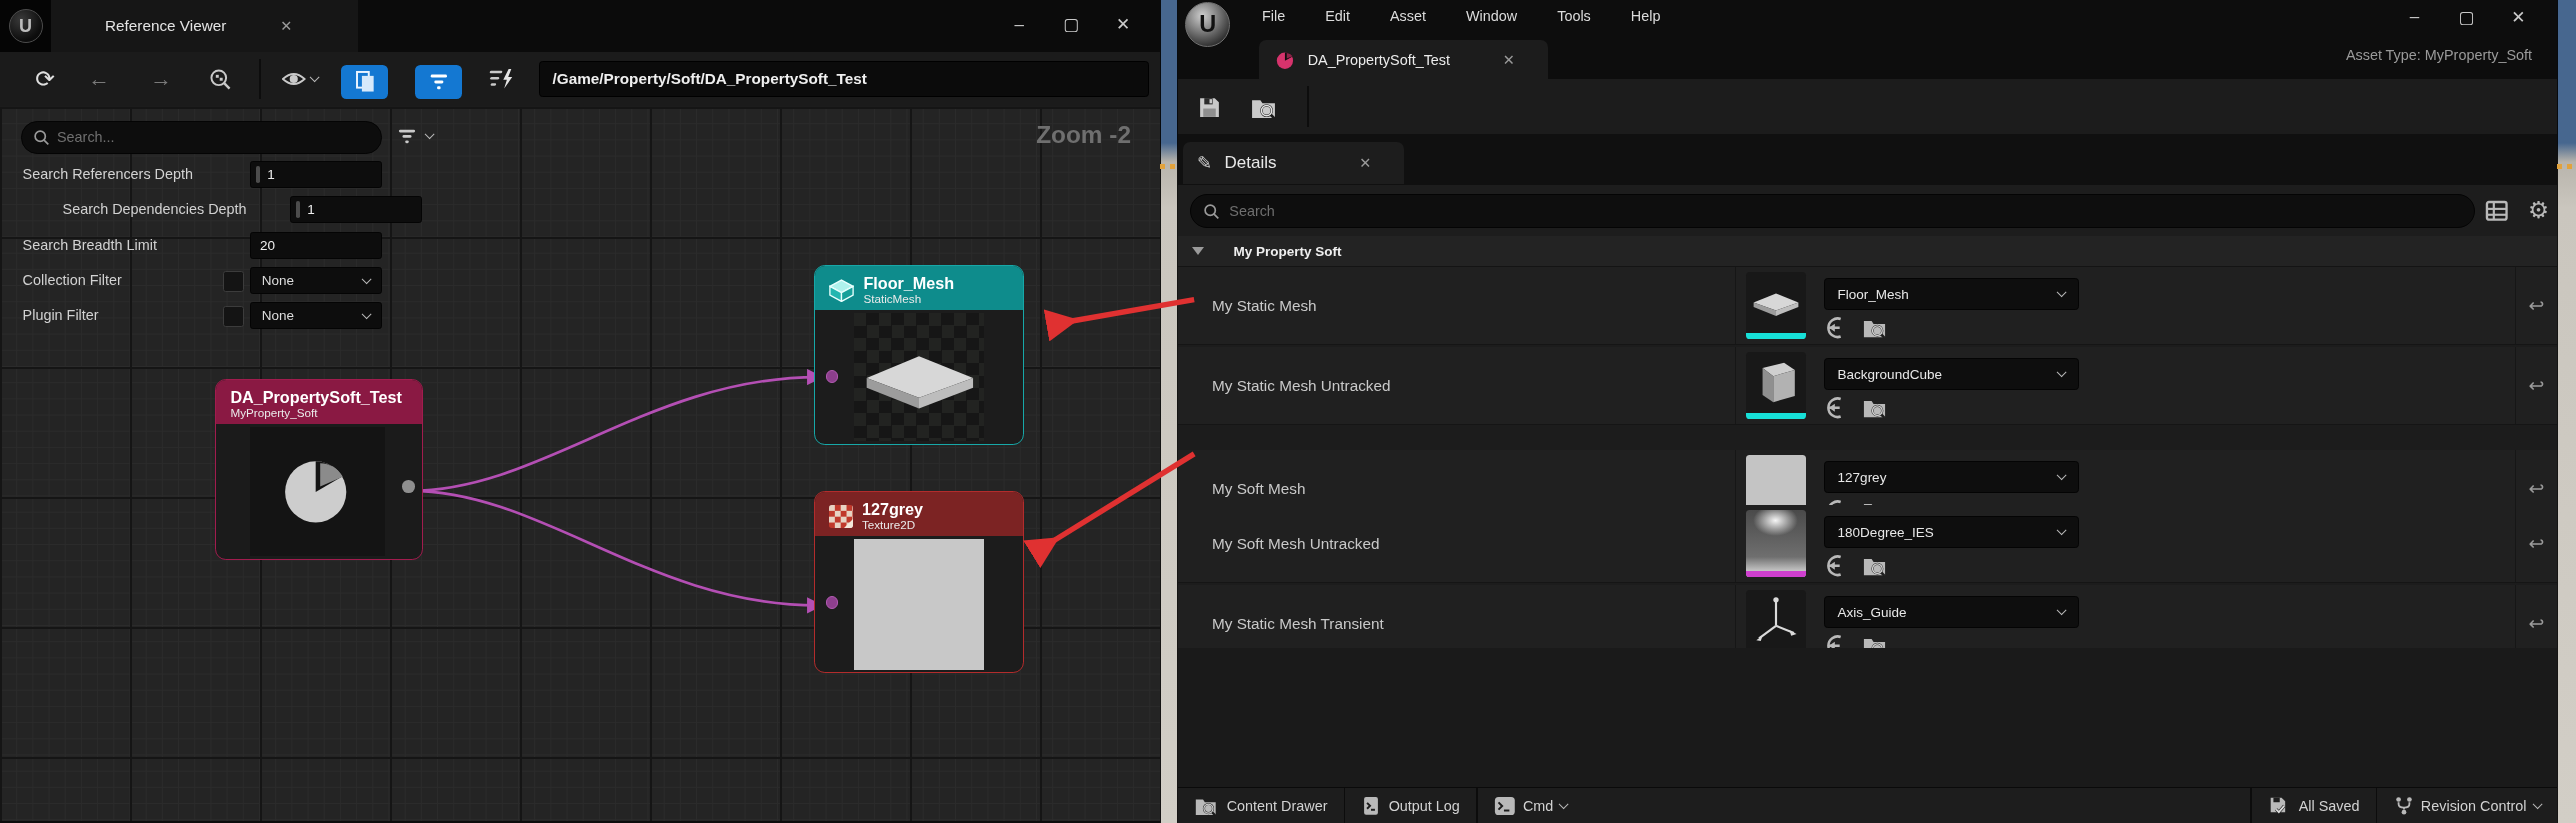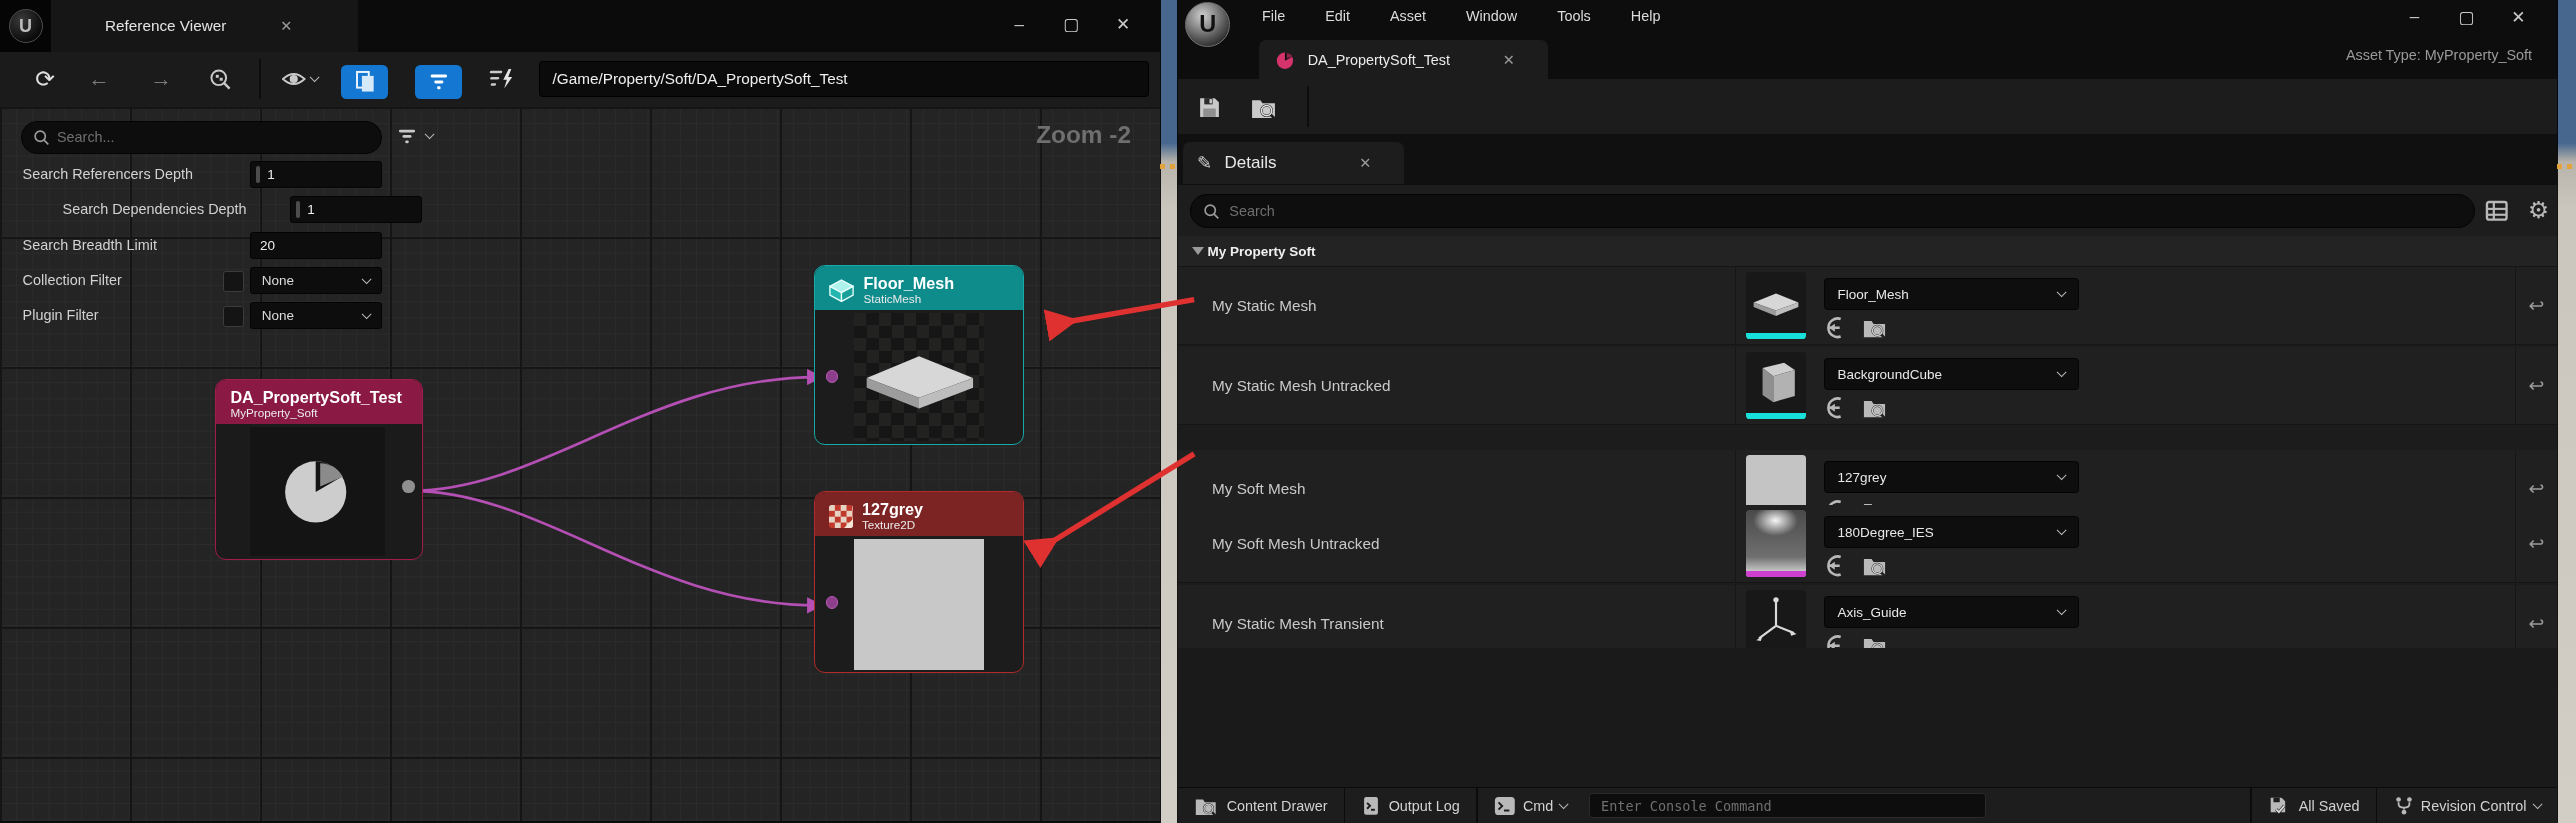--- a/index.html
+++ b/index.html
@@ -27,21 +27,21 @@
   .lw-titlebar { position:absolute; left:0; top:0; width:100%; height:52px; background:#0b0b0b; }
   .lw-logo { position:absolute; left:0; top:0; width:51px; height:52px; background:#050505; display:flex; align-items:center; justify-content:center; }
   .ue-ball { width:34px; height:34px; border-radius:50%; background:radial-gradient(circle at 35% 30%, #3a3a3a, #0c0c0c 70%); border:1.8px solid #4c4c4c; color:#bdbdbd; font-weight:bold; font-size:18px; display:flex; align-items:center; justify-content:center; }
   .lw-tab { position:absolute; left:51px; top:0; width:307px; height:52px; background:#161616; display:flex; align-items:center; padding:0 20px 0 54px; gap:54px; }
   .lw-tab-title { color:#e4e4e4; font-size:15.3px; }
   .tab-x { color:#9a9a9a; font-size:14.4px; }
   .lw-controls { position:absolute; right:10.8px; top:9px; display:flex; }
   .lw-toolbar { position:absolute; left:0; top:52px; width:100%; height:54px; background:#1b1b1b; }
   .tbi { position:absolute; top:0; height:54px; display:flex; align-items:center; justify-content:center; color:#c9c9c9; }
   .bluebtn { position:absolute; top:12.6px; width:47px; height:34px; border-radius:5.4px; display:flex; align-items:center; justify-content:center; }
-  .path-field { position:absolute; left:539px; top:9px; width:610px; height:36px; background:#0b0b0b; border:0.9px solid #000; border-radius:3.6px; display:flex; align-items:center; padding:0 12.6px; color:#efefef; font-size:15.3px; font-weight:normal; }
+  .path-field { position:absolute; left:539px; top:9px; width:610px; height:36px; background:#0b0b0b; border:0.9px solid #000; border-radius:3.6px; display:flex; align-items:center; padding:0 12.6px; color:#efefef; font-size:15.3px; font-weight:bold; }
 
   .lw-graph { position:absolute; left:0; top:107px; width:100%; height:717px;
     background-color:#242424;
     background-image:
       linear-gradient(#151515 1.8px, transparent 1.8px),
       linear-gradient(90deg,#151515 1.8px, transparent 1.8px),
       linear-gradient(#2b2b2b 0.9px, transparent 0.9px),
       linear-gradient(90deg,#2b2b2b 0.9px, transparent 0.9px);
     background-size:130px 130px,130px 130px,16.2px 16.2px,16.2px 16.2px;
     border-bottom:3.6px solid #0c0c0c; overflow:hidden; }
@@ -91,21 +91,21 @@
   .rw-tab-title { color:#ececec; font-size:14.4px; }
   .asset-type { position:absolute; right:25px; top:47px; font-size:14.4px; color:#9a9a9a; }
   .rw-toolbar { position:absolute; left:0; top:79px; width:100%; height:56px; background:#1c1c1c; border-bottom:0.9px solid #101010; }
 
   .dt-tabbar { position:absolute; left:0; top:135px; width:100%; height:50px; background:#101010; }
   .dt-tab { position:absolute; left:4.5px; top:7.2px; width:221px; height:42px; background:#1d1d1d; border-radius:7.2px 7.2px 0 0; display:flex; align-items:center; padding:0 14.4px; gap:12.6px; }
   .dt-tab-title { color:#e8e8e8; font-size:17px; }
   .dt-searchrow { position:absolute; left:0; top:185px; width:100%; height:51px; background:#1d1d1d; }
   .dt-search { position:absolute; left:11.7px; top:9px; width:1285px; height:34px; background:#0e0e0e; border:0.9px solid #040404; border-radius:17px; display:flex; align-items:center; padding:0 12.6px; gap:9px; }
   .dt-search input { font-size:14.4px; width:1173px; }
-  .dt-cat { position:absolute; left:0; top:236px; width:100%; height:31px; background:#232323; border-bottom:0.9px solid #141414; display:flex; align-items:center; padding-left:14.4px; gap:3px; }
+  .dt-cat { position:absolute; left:0; top:236px; width:100%; height:31px; background:#232323; border-bottom:0.9px solid #141414; display:flex; align-items:center; padding-left:14.4px; gap:29px; }
   .dt-cat-label { font-size:13.5px; font-weight:bold; color:#efefef; }
   .tri-down { width:0; height:0; border-left:6.3px solid transparent; border-right:6.3px solid transparent; border-top:8.1px solid #9a9a9a; }
 
   .prow { position:absolute; left:0; width:100%; height:78px; background:#202020; border-bottom:1.8px solid #151515; }
   .prow-name { position:absolute; left:34px; top:0; height:100%; display:flex; align-items:center; font-size:15.3px; color:#c9c9c9; }
   .prow-vcol { position:absolute; left:557px; top:0; bottom:0; right:0; border-left:1.8px solid #161616; }
   .pthumb { position:absolute; left:10px; top:5.4px; width:60px; height:67px; border-radius:3.6px; overflow:hidden; background:#181818; }
   .pthumb .stripe { position:absolute; left:0; bottom:0; width:100%; height:6.3px; }
   .pdrop { position:absolute; left:88px; top:10.8px; width:255px; height:32.5px; background:#0e0e0e; border:0.9px solid #040404; border-radius:3.6px; display:flex; align-items:center; justify-content:space-between; padding:0 12.6px; font-size:13.5px; color:#e8e8e8; }
   .picons { position:absolute; left:89px; top:49px; display:flex; gap:13.5px; }
@@ -594,23 +594,20 @@
     <div class="sb-sep"></div>
     <div class="sb-item" style="gap:7.2px;">
       <svg width="21.7" height="20" viewBox="0 0 24 22">
           <rect x="1" y="1" width="22" height="20" rx="4" fill="#b9b9b9"></rect>
           <polyline points="5,7 9,11 5,15" fill="none" stroke="#1d1d1d" stroke-width="2.2"></polyline>
           <line x1="11" y1="16" x2="17" y2="16" stroke="#1d1d1d" stroke-width="2.2"></line>
         </svg>
       <span>Cmd</span>
       <span class="chev"></span>
     </div>
-    <div class="sb-console">
-      <input placeholder="Enter Console Command" style="">
-    </div>
     <div class="sb-right">
       <div class="sb-sep"></div>
       <div class="sb-item">
         <svg width="21.7" height="21.7" viewBox="0 0 24 24">
             <path d="M3,3 h12 l4,4 v12 h-16 z" fill="#b9b9b9"></path>
             <rect x="6" y="3" width="7" height="5" fill="#1d1d1d"></rect>
             <polyline points="9,16 12,19 18,12" fill="none" stroke="#1d1d1d" stroke-width="3.4"></polyline>
             <polyline points="9,16 12,19 18,12" fill="none" stroke="#dcdcdc" stroke-width="2"></polyline>
           </svg>
         <span>All Saved</span>

